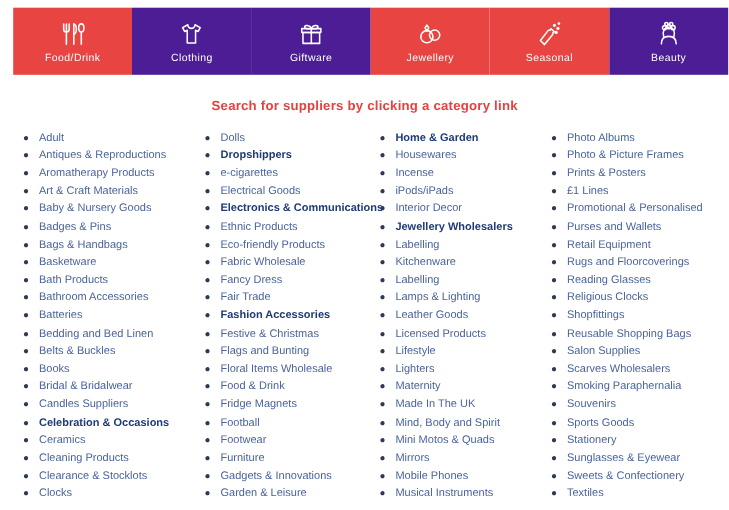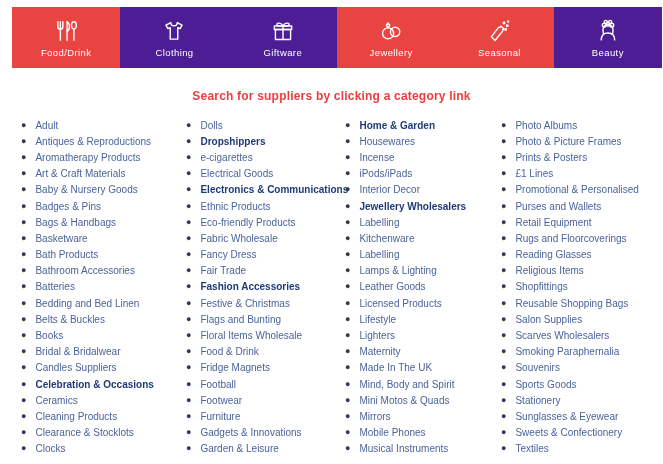--- a/index.html
+++ b/index.html
@@ -419,21 +419,21 @@
       <li class="link-item">
         <span class="bullet">●</span>
         <span>Rugs and Floorcoverings</span>
       </li>
       <li class="link-item">
         <span class="bullet">●</span>
         <span>Reading Glasses</span>
       </li>
       <li class="link-item">
         <span class="bullet">●</span>
-        <span>Religious Items</span>
+        <span>Religious Clocks</span>
       </li>
       <li class="link-item">
         <span class="bullet">●</span>
         <span>Shopfittings</span>
       </li>
       <li class="link-item">
         <span class="bullet">●</span>
         <span>Reusable Shopping Bags</span>
       </li>
       <li class="link-item">

